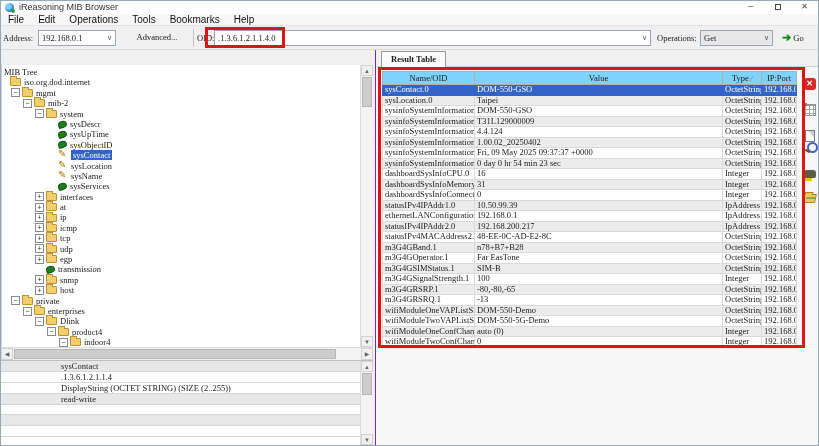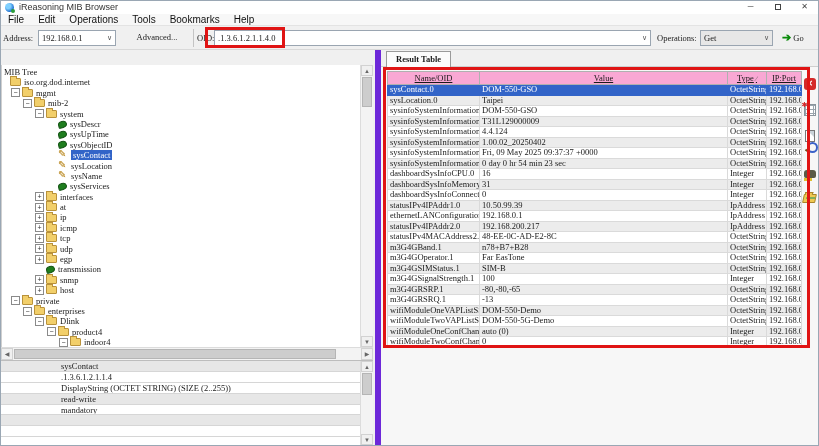--- a/index.html
+++ b/index.html
@@ -69,29 +69,29 @@
   
   .props { position:absolute; top:310px; left:0; width:372px; bottom:0; background:#fff;
     border-top:1px solid #bdbdbd; display:flex; }
   .props-rows { flex:1; }
   .prow { display:flex; height:10.9px; line-height:10.5px; border-bottom:1px solid #d6d6d6; background:#fff; }
   .prow.odd { background:#e7e7e7; }
   .plabel { width:57px; padding:0 2px; border-right:1px solid #cfcfcf; overflow:hidden; white-space:nowrap;margin-top:12px; }
   .pvalue { flex:1; padding:0 3px; overflow:hidden; white-space:nowrap; }
   
   .result-panel { position:absolute; top:49px; left:374px; right:0; bottom:0; background:#f7f7f7;
-    border-left:6px solid #6d28d9; }
+    border-left:1px solid #6d28d9; }
   .tab-strip { position:absolute; top:0; left:0; right:0; height:17px; background:#f0f0f0;
     border-bottom:1px solid #cfcfcf; }
   .tab { position:absolute; left:5px; top:1px; height:16px; background:#fbfbfb;
     border:1px solid #9a9a9a; border-bottom:none; padding:0 9px; font-weight:bold; line-height:15px; }
   .table-wrap { position:absolute; left:6px; top:21px; }
   #result-table { border-collapse:collapse; table-layout:fixed; width:414px; background:#fff; font-size:8.5px; }
-  #result-table th { background:#f9a8d4; border:1px solid #b0b0b0; height:13px; font-weight:normal;
-    overflow:hidden; white-space:nowrap; padding:0 2px;text-decoration:underline; }
+  #result-table th { background:#7dd3fc; border:1px solid #b0b0b0; height:13px; font-weight:normal;
+    overflow:hidden; white-space:nowrap; padding:0 2px; }
   #result-table td { border:1px solid #dadada; height:10.3px; line-height:9.5px; padding:0 2px;
     white-space:nowrap; overflow:hidden; }
   #result-table tr.odd td { background:#ececec; }
   #result-table tr.sel td { background:#3264c8; color:#fff; border-color:#3264c8; }
   .sort-glyph { font-size:7px; color:#555; margin-left:2px; }
   
   .icon-strip { position:absolute; right:1px; top:28px; width:15px; display:flex; flex-direction:column; align-items:center; }
   .sicon { position:relative; width:12px; height:12px; margin-bottom:14px; }
   .ic-clear { background:#d42a2a; border-radius:3px; color:#fff; font-family:"Liberation Sans",sans-serif;
     font-size:8px; font-weight:bold; text-align:center; line-height:12px; }
@@ -220,21 +220,20 @@
           <div class="prow">
             <span class="plabel">Syntax</span>
             <span class="pvalue">DisplayString (OCTET STRING) (SIZE (2..255))</span>
           </div>
           <div class="prow odd">
             <span class="plabel">Access</span>
             <span class="pvalue">read-write</span>
           </div>
           <div class="prow">
             <span class="plabel">Status</span>
-            <span class="pvalue">mandatory</span>
           </div>
           <div class="prow odd">
             <span class="plabel">DefVal</span>
             <span class="pvalue"></span>
           </div>
           <div class="prow">
             <span class="plabel">Indexes</span>
             <span class="pvalue"></span>
           </div>
         </div>

